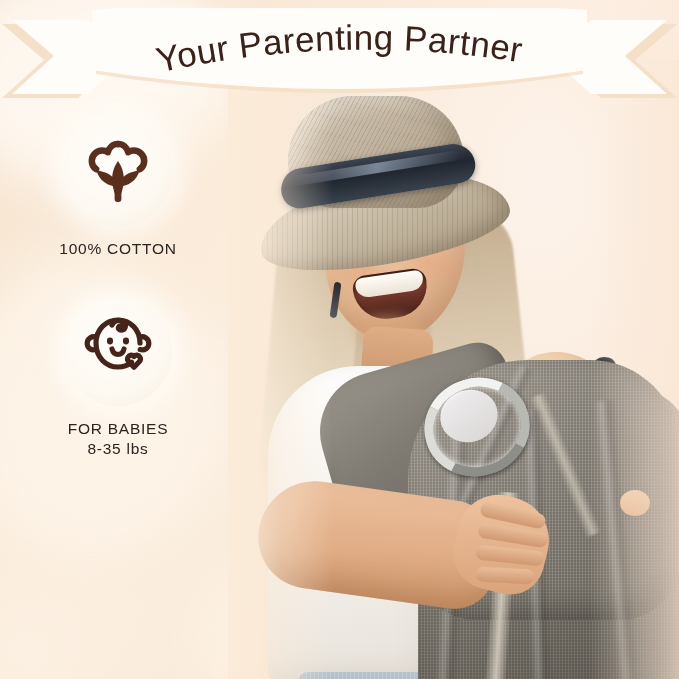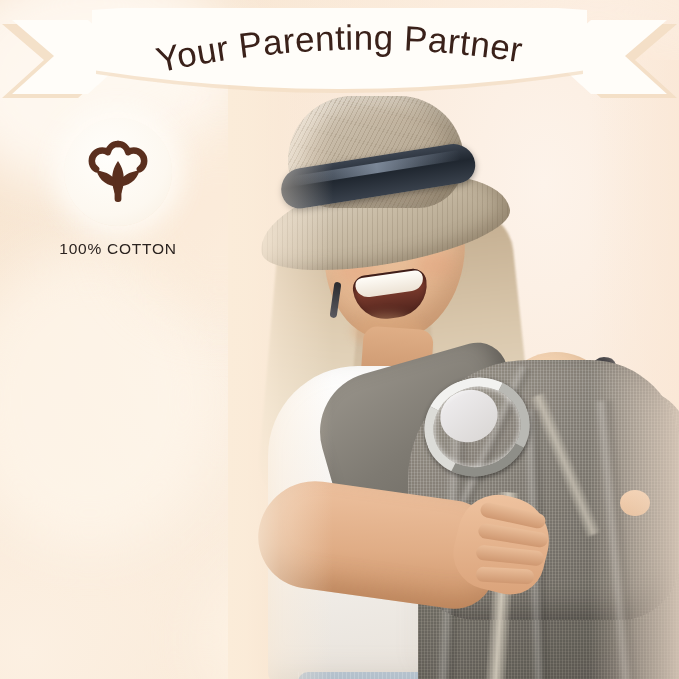--- a/index.html
+++ b/index.html
@@ -328,16 +328,44 @@
             <path d="M44 48c4.8-5.1 11-8 18.6-8.6-1.4 5-4.2 9.2-8.4 12.2-3.7 2.6-7.4 3.7-10.6 3.9-0.2-2.5-0.1-5.1 0.4-7.5z"></path>
             <rect x="37.6" y="56" width="6.8" height="15" rx="3"></rect>
           </g>
         </svg>
       </div>
       <div class="f-label">
         <span>100% COTTON</span>
       </div>
     </div>
 
+    <div class="feature f-b">
+      <div class="badge">
+        <svg width="82" height="82" viewBox="0 0 82 82" aria-hidden="true">
+          <g fill="none" stroke="#45241b" stroke-width="5.2" stroke-linecap="round" stroke-linejoin="round">
+
+            <path d="M63 32c0-13.8-10-23-22-23S19 18.2 19 32c0 14.5 10 24 22 24 5.2 0 10-1.8 13.6-4.8"></path>
+
+            <path d="M35 14c2-5 9-6 12-2.5 3 3.3 1 7.4-2.3 7.7-2.6 0.2-4-1.8-3-3.4 0.8-1.4 2.8-1.3 3.3 0.1"></path>
+
+            <path d="M19.5 26c-4.5-1.4-9 1.2-9.3 6-0.3 4.8 4 7.8 8.6 6.6"></path>
+
+            <path d="M62.5 26c4.5-1.4 9 1.2 9.3 6 0.3 4.8-4 7.8-8.6 6.6"></path>
+
+            <path d="M35 38c0.8 3.4 3.2 5.4 6 5.4s5.2-2 6-5.4"></path>
+
+            <path d="M57 45.5c-1.6-1.9-4.6-1.7-5.9 0.5-0.9 1.6-0.5 3.5 0.7 4.8l5.2 5.4 5.2-5.4c1.2-1.3 1.6-3.2 0.7-4.8-1.3-2.2-4.3-2.4-5.9-0.5z"></path>
+          </g>
+          <g fill="#45241b">
+            <ellipse cx="33" cy="30" rx="3.1" ry="3.4"></ellipse>
+            <ellipse cx="49" cy="30" rx="3.1" ry="3.4"></ellipse>
+          </g>
+        </svg>
+      </div>
+      <div class="f-label">
+        <span>FOR BABIES</span>
+        <span class="l2">8-35 lbs</span>
+      </div>
+    </div>
 
 
   </div>
 </div>
 
 </body></html>

